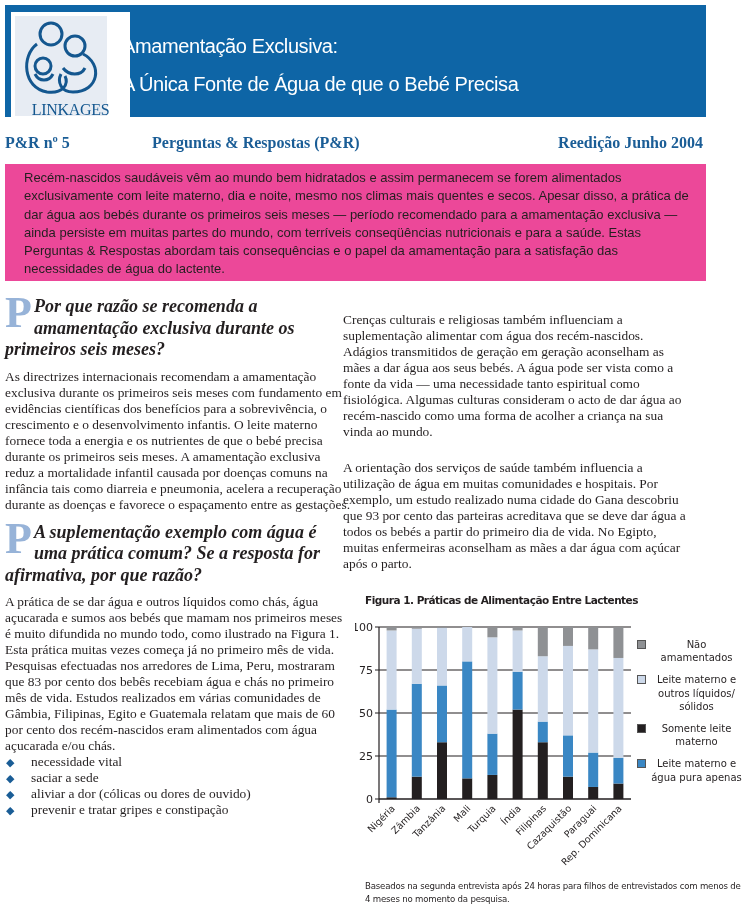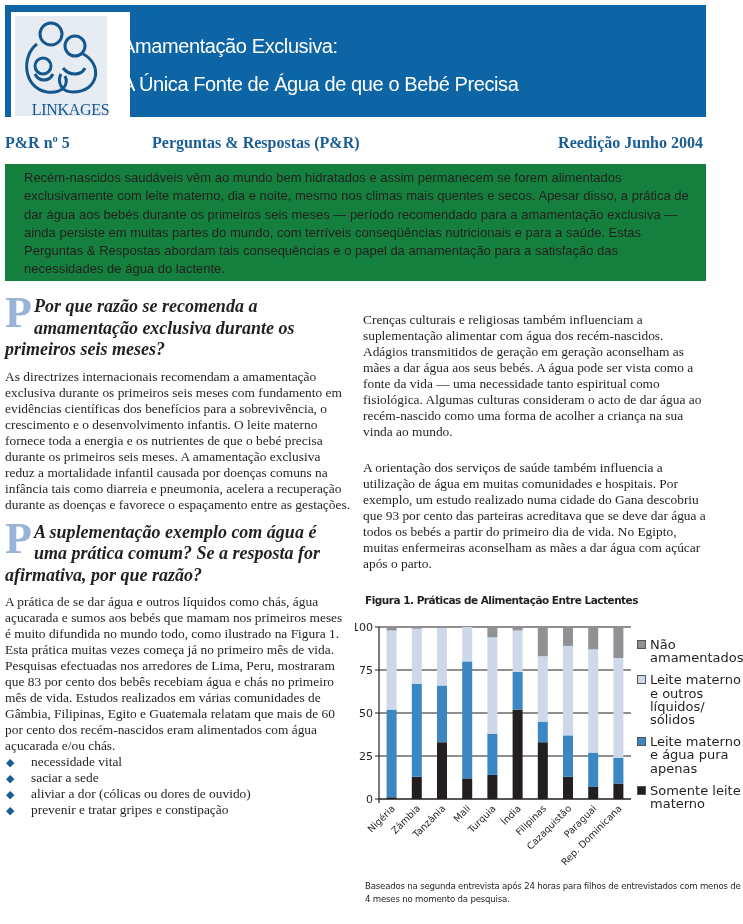--- a/index.html
+++ b/index.html
@@ -14,40 +14,40 @@
   .title { position: absolute; left: 117px; top: 22px; color: #ffffff; font-family: "Liberation Sans", sans-serif; font-size: 20px; line-height: 38px; letter-spacing: -0.4px; }
   .title div { white-space: nowrap; }
 
   
   .subhead { position: absolute; top: 134px; font-family: "Liberation Serif", serif; font-weight: bold; font-size: 16px; color: #1a5d96; white-space: nowrap; }
   .sub-left { left: 5px; }
   .sub-center { left: 152px; }
   .sub-right { right: 40px; }
 
   
-  .intro { position: absolute; left: 5px; top: 164px; width: 701px; height: 117px; background: #15803d; }
+  .intro { position: absolute; left: 5px; top: 164px; width: 701px; height: 117px; background: #ec4899; }
   .intro p { margin: 0; position: absolute; left: 19px; top: 5px; width: 670px; font-family: "Liberation Sans", sans-serif; font-size: 13px; line-height: 18.3px; color: #231f20; }
 
   
   .col-left { position: absolute; left: 5px; top: 296px; width: 345px; }
-  .col-right { position: absolute; left: 363px; top: 312px; width: 345px; }
+  .col-right { position: absolute; left: 343px; top: 312px; width: 345px; }
   .qhead { position: relative; font-family: "Liberation Serif", serif; font-style: italic; font-weight: bold; font-size: 18px; line-height: 21.5px; color: #231f20; margin: 0; }
   .qhead .dropcap { font-style: normal; font-weight: bold; color: #97b3d8; font-size: 44px; line-height: 30px; float: left; margin-right: 2px; margin-top: 2px; font-family: "Liberation Serif", serif; }
   .para { font-family: "Liberation Serif", serif; font-size: 13.4px; line-height: 16px; margin: 0; color: #231f20; }
   .q1 { margin-bottom: 8px; }
   .q2 { margin-top: 9px; margin-bottom: 8px; }
   .para + .para { margin-top: 20px; }
   ul.bullets { list-style: none; margin: 0; padding: 0; font-family: "Liberation Serif", serif; font-size: 13.4px; line-height: 16px; }
   ul.bullets li { position: relative; padding-left: 26px; }
   ul.bullets li .bullet { position: absolute; left: 1px; top: 0; color: #1a5d96; font-size: 11px; }
 
   
   .fig-title { position: absolute; left: 365px; top: 594px; font-family: "DejaVu Sans", sans-serif; font-weight: bold; font-size: 10.5px; color: #231f20; letter-spacing: -0.5px; white-space: nowrap; }
   #chart { position: absolute; left: 355px; top: 615px; }
-  .legend { position: absolute; left: 637px; top: 638px; width: 106px; font-family: "DejaVu Sans", sans-serif; font-size: 13px; line-height: 13.2px; color: #231f20; }
+  .legend { position: absolute; left: 637px; top: 638px; width: 106px; font-family: "DejaVu Sans", sans-serif; font-size: 10px; line-height: 13.2px; color: #231f20; text-align: center; }
   .legend-item { position: relative; padding-left: 13px; margin-bottom: 9px; }
   .legend-swatch { position: absolute; left: 0; top: 2px; width: 9px; height: 9px; border: 1px solid #555; box-sizing: border-box; }
   .fig-source { position: absolute; left: 365px; top: 880px; width: 378px; font-family: "DejaVu Sans", sans-serif; font-size: 8.6px; line-height: 13px; color: #231f20; letter-spacing: -0.2px; }
 </style>
 </head>
 <body>
 
 <div class="header">
   <div class="logo">
     <div class="logo-inner"></div>
@@ -164,19 +164,19 @@
     <rect x="258.4" y="42.96000000000001" width="10" height="99.75999999999999" fill="#cdd9ea"></rect>
     <rect x="258.4" y="12" width="10" height="30.960000000000008" fill="#8f9194"></rect>
     <text x="267.4" y="194" text-anchor="end" font-size="9.5" font-family="DejaVu Sans, sans-serif" fill="#231f20" transform="rotate(-45 267.4 194)">Rep. Dominicana</text>
     <line x1="24" x2="24" y1="12" y2="188" stroke="#231f20" stroke-width="1.2"></line>
     <line x1="24" x2="276" y1="184" y2="184" stroke="#231f20" stroke-width="1.2"></line>
   </svg>
 
 <div class="legend">
   <div class="legend-item"><span class="legend-swatch" style="background: rgb(143, 145, 148);"></span><span>Não amamentados</span></div>
   <div class="legend-item"><span class="legend-swatch" style="background: rgb(205, 217, 234);"></span><span>Leite  materno e outros líquidos/ sólidos</span></div>
+  <div class="legend-item"><span class="legend-swatch" style="background: rgb(35, 31, 32);"></span><span>Somente  leite materno</span></div>
   <div class="legend-item"><span class="legend-swatch" style="background: rgb(58, 135, 196);"></span><span>Leite materno e água pura apenas</span></div>
-  <div class="legend-item"><span class="legend-swatch" style="background: rgb(35, 31, 32);"></span><span>Somente  leite materno</span></div>
 </div>
 
 <div class="fig-source">
   <div>Baseados na segunda entrevista após 24 horas para filhos de entrevistados com menos de 4 meses no momento da pesquisa.</div>
 </div>
 
 </body></html>

